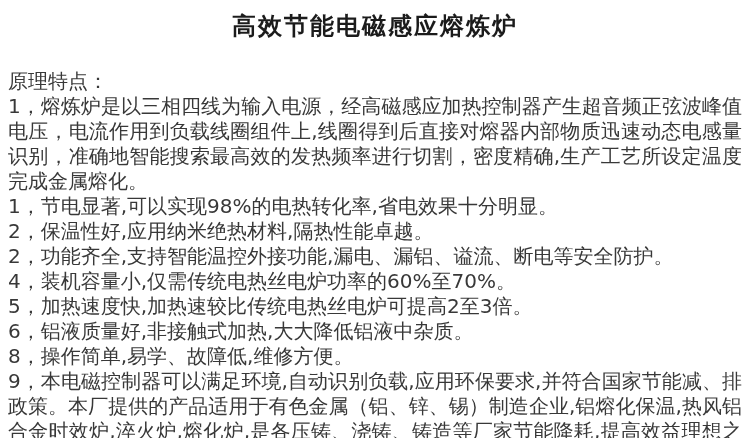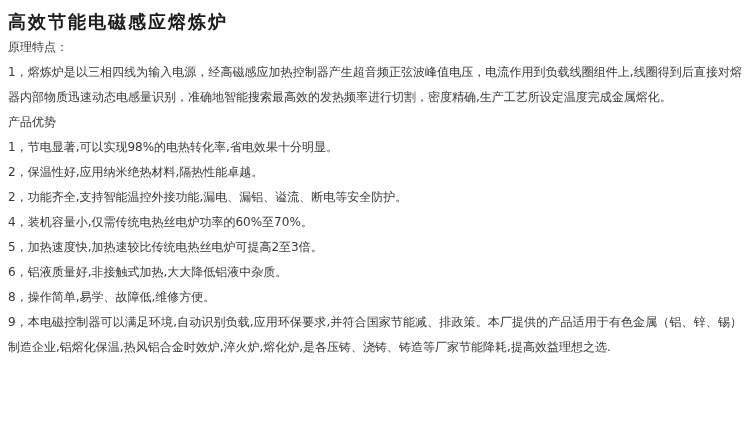--- a/index.html
+++ b/index.html
@@ -11,54 +11,54 @@
     width: 750px;
     height: 438px;
     overflow: hidden;
     font-family: "DejaVu Sans", "Liberation Sans", sans-serif;
     color: #383838;
   }
   .doc {
     padding: 6px 8px 0 8px;
   }
   .doc-title {
-    margin: 4px 0 1px 0;
-    font-size: 18px;
+    margin: 4px 0 27px 0;
+    text-align: center;
+    font-size: 24px;
     font-weight: bold;
     letter-spacing: 2px;
     color: #1b1b1b;
   }
   .line {
     margin: 0;
-    font-size: 12px;
+    font-size: 20px;
     line-height: 25px;
     text-align: justify;
     word-break: break-all;
   }
   .section-heading {
-    font-size: 12px;
+    font-size: 20px;
     line-height: 25px;
     margin: 0;
     font-weight: normal;
   }
 </style>
 </head>
 <body>
 
 <div class="doc">
 
   <h1 class="doc-title">高效节能电磁感应熔炼炉</h1>
 
   <section>
     <p class="section-heading line">原理特点：</p>
     <p class="line">1，熔炼炉是以三相四线为输入电源，经高磁感应加热控制器产生超音频正弦波峰值电压，电流作用到负载线圈组件上,线圈得到后直接对熔器内部物质迅速动态电感量识别，准确地智能搜索最高效的发热频率进行切割，密度精确,生产工艺所设定温度完成金属熔化。</p>
   </section>
 
   <section>
-    <p class="section-heading line">产品优势</p>
     <p class="line">1，节电显著,可以实现98%的电热转化率,省电效果十分明显。</p>
     <p class="line">2，保温性好,应用纳米绝热材料,隔热性能卓越。</p>
     <p class="line">2，功能齐全,支持智能温控外接功能,漏电、漏铝、谥流、断电等安全防护。</p>
     <p class="line">4，装机容量小,仅需传统电热丝电炉功率的60%至70%。</p>
     <p class="line">5，加热速度快,加热速较比传统电热丝电炉可提高2至3倍。</p>
     <p class="line">6，铝液质量好,非接触式加热,大大降低铝液中杂质。</p>
     <p class="line">8，操作简单,易学、故障低,维修方便。</p>
     <p class="line">9，本电磁控制器可以满足环境,自动识别负载,应用环保要求,并符合国家节能减、排政策。本厂提供的产品适用于有色金属（铝、锌、锡）制造企业,铝熔化保温,热风铝合金时效炉,淬火炉,熔化炉,是各压铸、浇铸、铸造等厂家节能降耗,提高效益理想之选.</p>
   </section>
 

